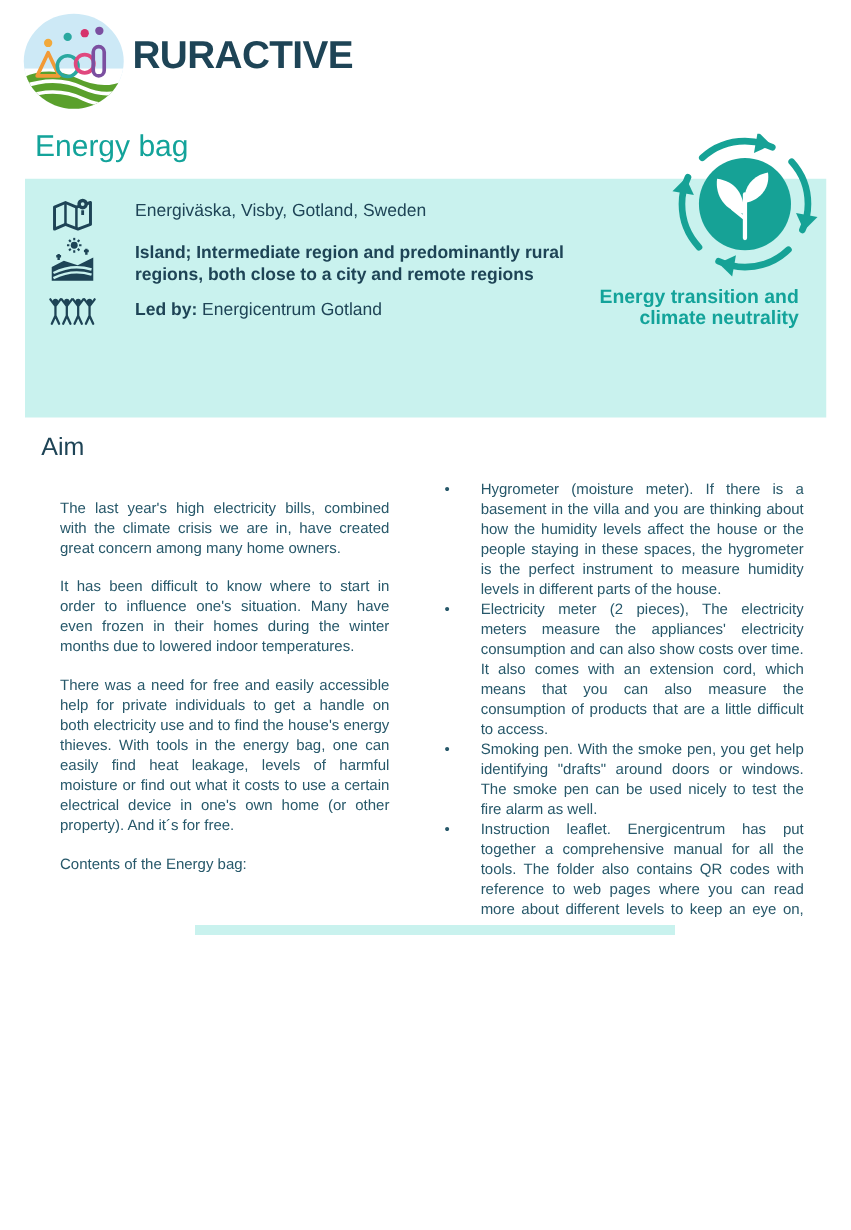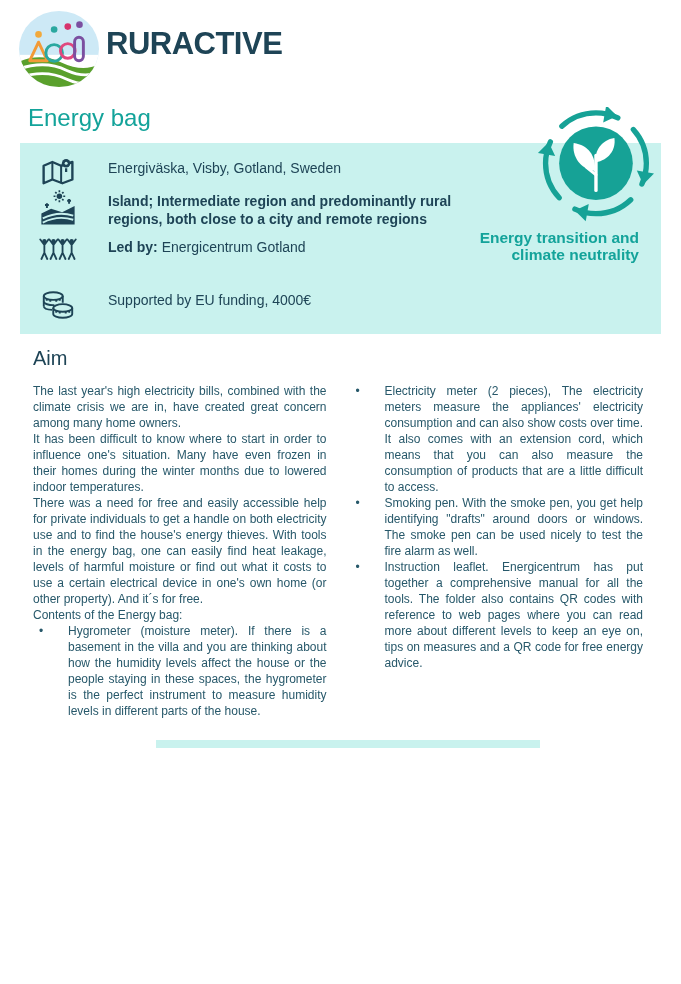--- a/index.html
+++ b/index.html
@@ -57,21 +57,21 @@
   .aim-heading{
     position:absolute;left:33px;top:347px;font-size:20px;font-weight:normal;
     color:var(--navy);
   }
   .aim-body{
     position:absolute;left:33px;top:383px;width:610px;height:354px;
     column-count:2;column-gap:23px;column-fill:auto;
     font-size:12px;line-height:16px;text-align:justify;color:var(--body);
     overflow:hidden;
   }
-  .aim-body p{margin:0;}
+  .aim-body p{margin:15px;}
   .aim-body ul{list-style:none;margin:0;padding:0;}
   .aim-body li{position:relative;padding-left:35px;break-inside:auto;}
   .aim-body li::before{content:"\2022";position:absolute;left:6px;top:0;}
   
   .photo-frame{
     position:absolute;left:156px;top:740px;width:384px;height:222px;
     background:var(--box);
   }
   .photo-frame svg{position:absolute;left:14px;top:12px;}
 </style>
@@ -153,37 +153,20 @@
             <path d="M22.5,2.5 L27,8.5 L31.5,2.5 M27,8.5 V17 M27,17 L23.8,24 M27,17 L30.2,24"></path>
             <path d="M32.5,2.5 L37,8.5 L41.5,2.5 M37,8.5 V17 M37,17 L33.8,24 M37,17 L40.2,24"></path>
           </g>
         </svg>
       </span>
       <div class="rtext">
         <div><b>Led by:</b> <span>Energicentrum Gotland</span></div>
       </div>
     </div>
 
-    <div class="info-row row-funding">
-      <span class="ricon">
-        <svg width="36" height="32" viewBox="0 0 30 27">
-          <g fill="none" stroke="#1e4456" stroke-width="1.6">
-            <ellipse cx="11" cy="6" rx="8" ry="3.2"></ellipse>
-            <path d="M3,6 V14.5 M19,6 V11.5"></path>
-            <path d="M3,10.5 A8,3.2 0 0 0 12,13.6"></path>
-            <path d="M3,14.5 A8,3.2 0 0 0 10,17.6"></path>
-            <ellipse cx="19" cy="16" rx="8" ry="3.2"></ellipse>
-            <path d="M11,16 V21 M27,16 V21"></path>
-            <path d="M11,21 A8,3.2 0 0 0 27,21"></path>
-            <path d="M5.5,8.4 V10 M8.5,9.1 V10.7 M13.5,9.1 V10.7 M16.5,8.4 V10 M13.5,18.4 V20 M16.5,19.1 V20.7 M21.5,19.1 V20.7 M24.5,18.4 V20"></path>
-          </g>
-        </svg>
-      </span>
-      <div class="rtext">Supported by EU funding, 4000€</div>
-    </div>
 
     <svg class="cat-icon" viewBox="0 0 130 134">
       <circle cx="66" cy="58" r="38" fill="#16a296"></circle>
       <path d="M66,86 C66,72 66,62 66,50" fill="none" stroke="#ffffff" stroke-width="3.5" stroke-linecap="round"></path>
       <path d="M65,66 C50,64 41,51 43,37 C58,39 66,50 65,66 Z" fill="#ffffff"></path>
       <path d="M66,57 C78,55 87,45 85,32 C72,34 64,45 66,57 Z" fill="#ffffff"></path>
       <path d="M66,70 L56,62" stroke="#ffffff" stroke-width="3" stroke-linecap="round"></path>
       <circle cx="66" cy="58" r="52" fill="none" stroke="#16a296" stroke-width="5.5" stroke-dasharray="62 20" stroke-dashoffset="40" stroke-linecap="round"></circle>
       <g fill="#16a296">
         <polygon points="0,-9 13,0 0,9" transform="translate(117,67) rotate(100)"></polygon>

